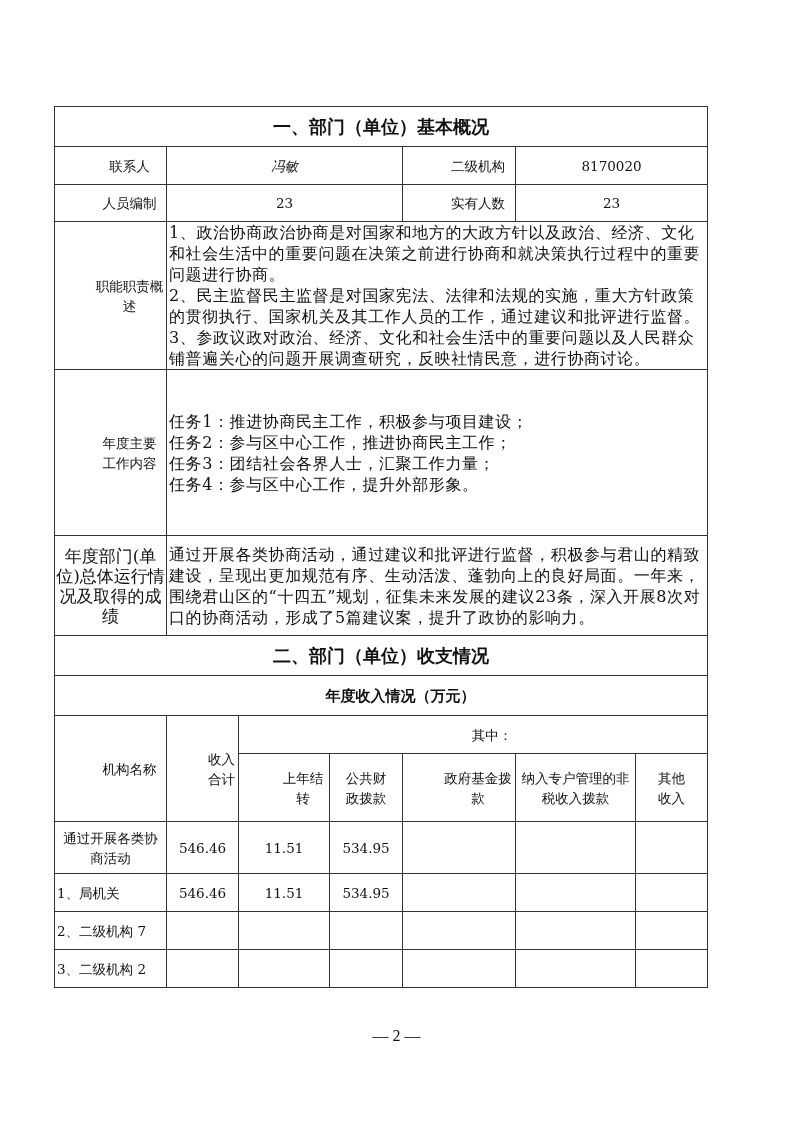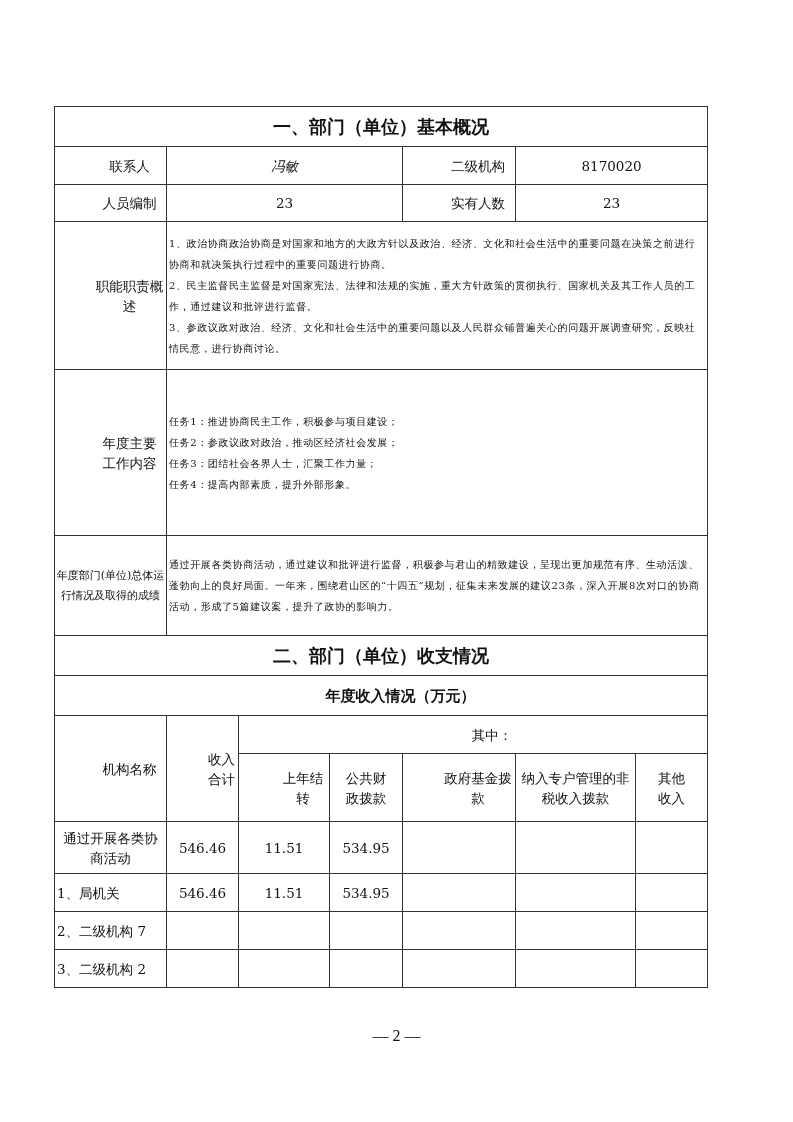--- a/index.html
+++ b/index.html
@@ -4,21 +4,21 @@
 <style>
   html, body { margin:0; padding:0; background:#ffffff; }
   body { width:793px; height:1122px; position:relative; font-family:"DejaVu Serif", "Liberation Serif", serif; color:#111; }
   .page { position:absolute; left:54px; top:106px; width:653px; }
   table { border-collapse:collapse; width:653px; table-layout:fixed; }
   td { border:1.3px solid #333; padding:0 2px; font-size:13.5px; line-height:20px; vertical-align:middle; }
   .c { text-align:center;font-style:italic; }
   .sec { font-family:"DejaVu Sans", "Liberation Sans", sans-serif; font-size:18px; font-weight:bold; text-align:center; }
   .sub { font-family:"DejaVu Sans", "Liberation Sans", sans-serif; font-size:15px; font-weight:bold; text-align:center;padding-left:41px; }
   .lbl { text-align:center; font-size:13.5px;padding-left:40px; }
-  .para { font-size:10px; line-height:21px; letter-spacing:0.6px; }
+  .para { font-size:16px; line-height:21px; letter-spacing:0.6px; }
   .para div { }
   .num { text-align:center; font-family:"DejaVu Serif", serif; font-size:13.5px; }
   .footer { position:absolute; top:1027px; left:0; width:793px; text-align:center; font-size:16px; font-family:"Liberation Serif", serif; }
 </style>
 </head>
 <body>
 
 <div class="page">
 <table>
   <colgroup>
@@ -54,27 +54,27 @@
       <div>3、参政议政对政治、经济、文化和社会生活中的重要问题以及人民群众铺普遍关心的问题开展调查研究，反映社情民意，进行协商讨论。</div>
     </td>
   </tr>
   <tr style="height:166px">
     <td class="lbl">
       <div>年度主要</div>
       <div>工作内容</div>
     </td>
     <td colspan="6" class="para">
       <div>任务1：推进协商民主工作，积极参与项目建设；</div>
-      <div>任务2：参政议政对政治，推动区经济社会发展；</div>
+      <div>任务2：参与区中心工作，推进协商民主工作；</div>
       <div>任务3：团结社会各界人士，汇聚工作力量；</div>
-      <div>任务4：提高内部素质，提升外部形象。</div>
+      <div>任务4：参与区中心工作，提升外部形象。</div>
     </td>
   </tr>
   <tr style="height:100px">
-    <td class="lbl" style="padding:0;font-size:11px;">年度部门(单位)总体运行情况及取得的成绩</td>
+    <td class="lbl" style="padding:0;font-size:17px;">年度部门(单位)总体运行情况及取得的成绩</td>
     <td colspan="6" class="para">通过开展各类协商活动，通过建议和批评进行监督，积极参与君山的精致建设，呈现出更加规范有序、生动活泼、蓬勃向上的良好局面。一年来，围绕君山区的“十四五”规划，征集未来发展的建议23条，深入开展8次对口的协商活动，形成了5篇建议案，提升了政协的影响力。</td>
   </tr>
   <tr style="height:40px">
     <td colspan="7" class="sec">二、部门（单位）收支情况</td>
   </tr>
   <tr style="height:40px">
     <td colspan="7" class="sub">年度收入情况（万元）</td>
   </tr>
   <tr style="height:38px">
     <td rowspan="2" class="lbl">机构名称</td>

